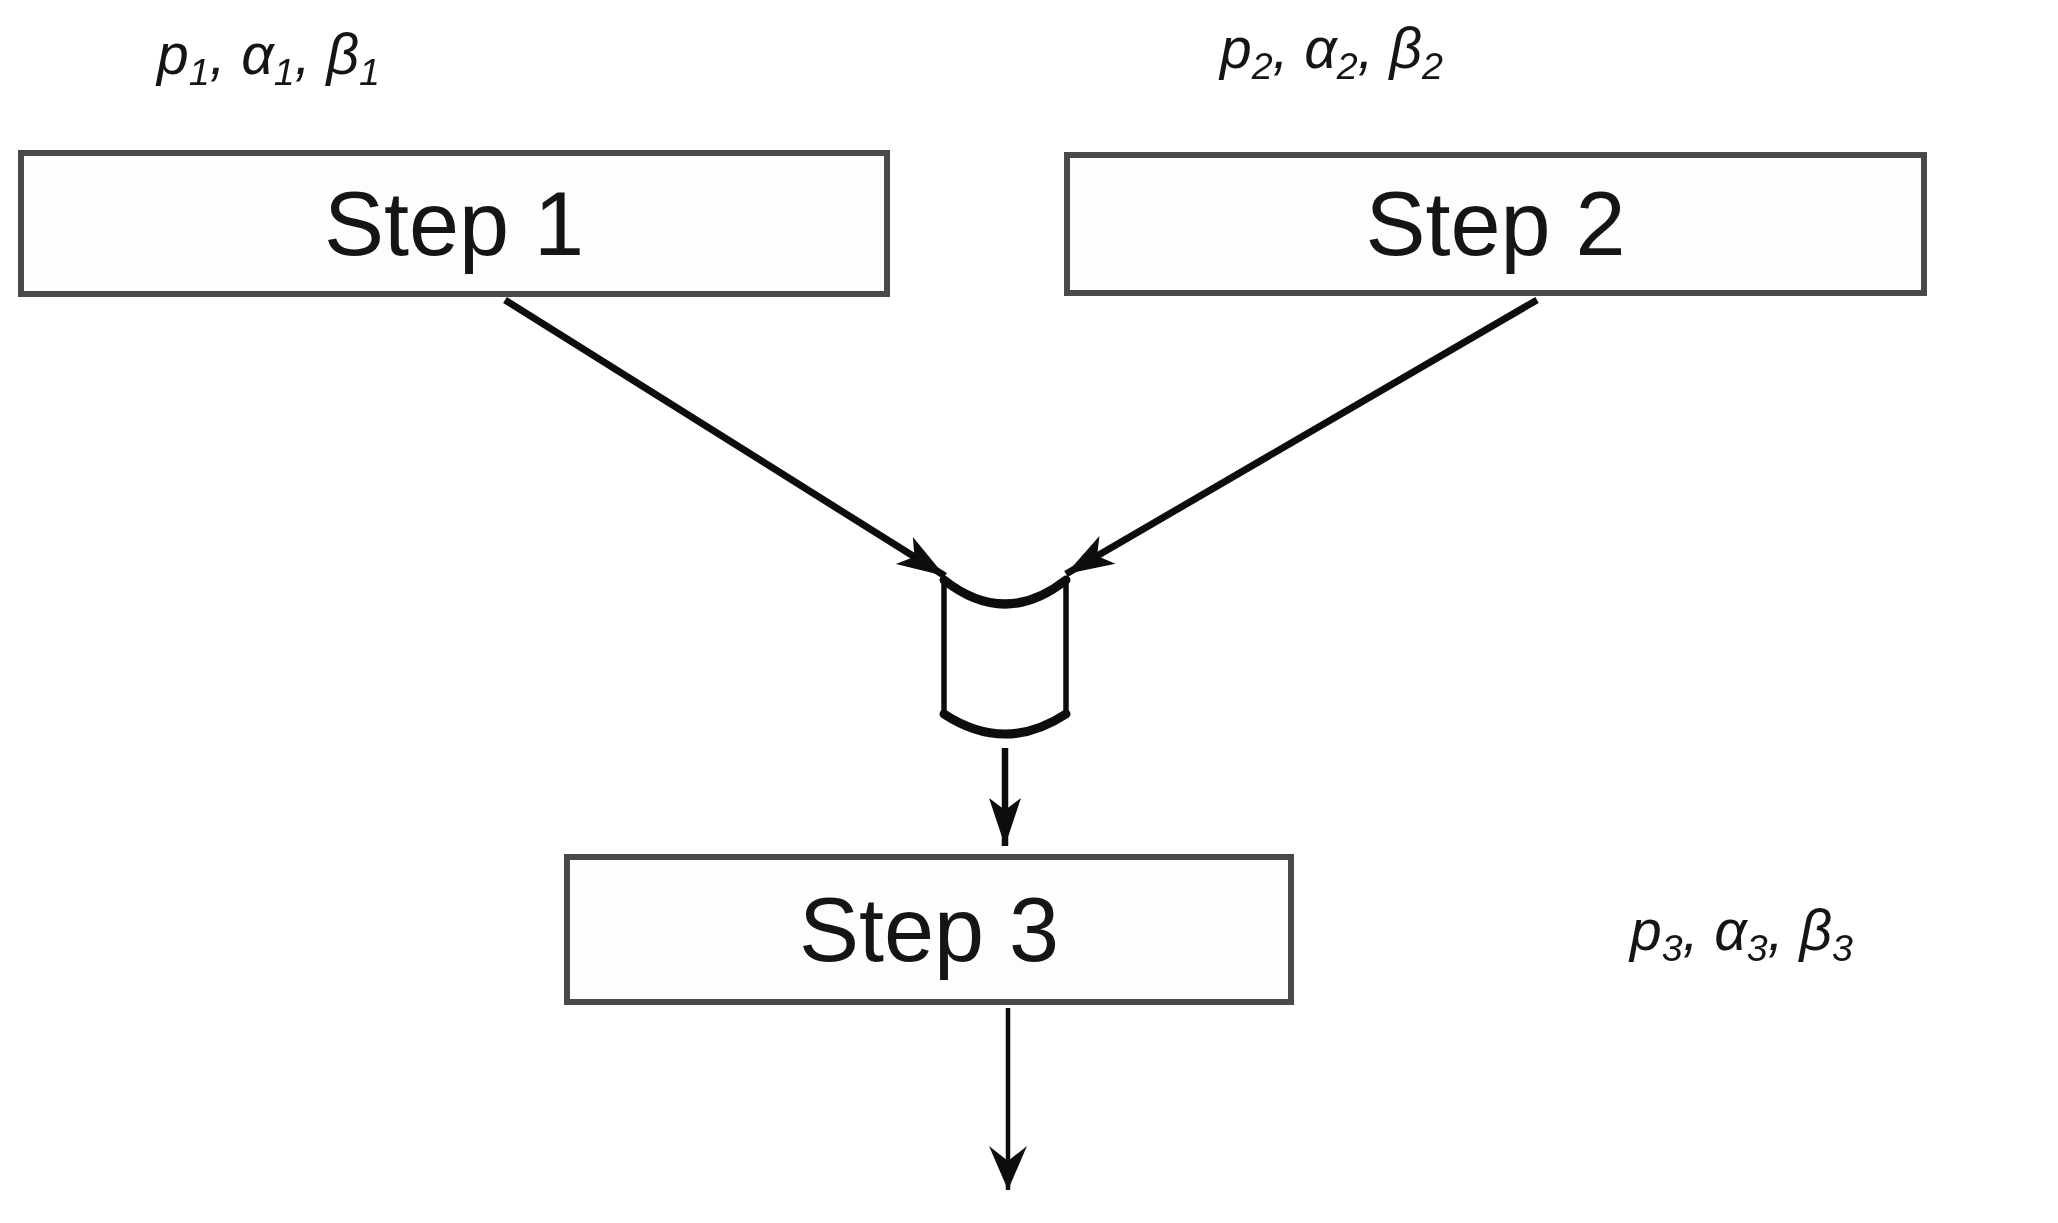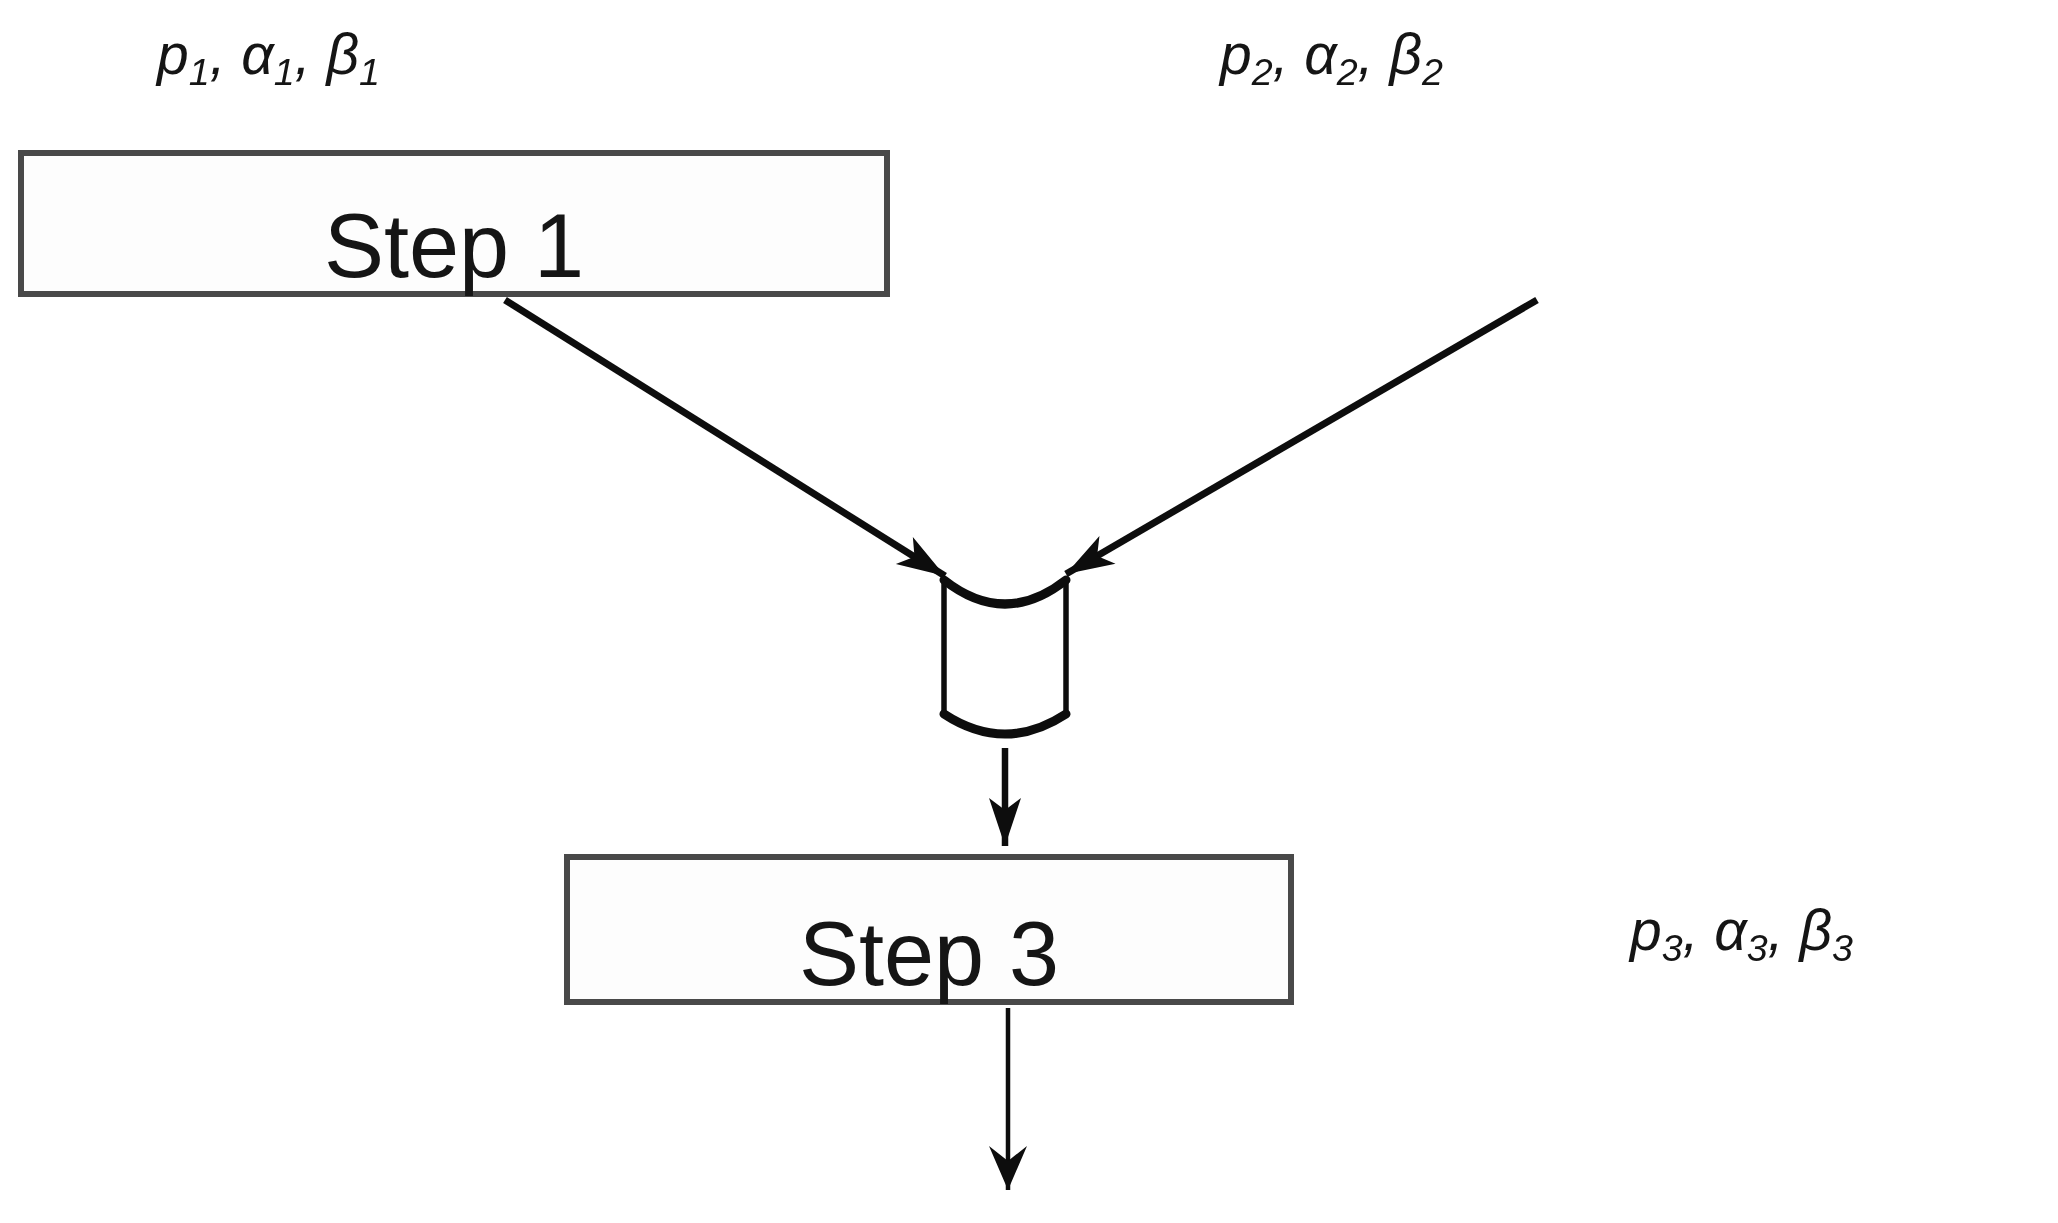--- a/index.html
+++ b/index.html
@@ -22,21 +22,21 @@
     overflow: hidden;
     font-family: "Liberation Sans", "DejaVu Sans", sans-serif;
     color: var(--text);
   }
   .step-box {
     position: absolute;
     box-sizing: border-box;
     border: 6px solid var(--box-border);
     background: var(--box-fill);
     display: flex;
-    align-items: flex-end;
+    align-items: center;
     justify-content: center;
   }
   .step-label {
     font-size: 90px;
     line-height: 1;
     color: var(--text);
     white-space: nowrap;
   }
   .param-label {
     position: absolute;
@@ -49,21 +49,21 @@
   }
   .param-label sub {
     font-size: 0.66em;
     line-height: 0;
     vertical-align: -0.28em;
   }
   #box-step1 { left: 18px;   top: 150px; width: 872px; height: 147px; }
   #box-step2 { left: 1064px; top: 152px; width: 863px; height: 144px; }
   #box-step3 { left: 564px;  top: 854px; width: 730px; height: 151px; }
   #label-step1 { left: 157px;  top: 22px;  width: 600px; }
-  #label-step2 { left: 1220px; top: 22px;  width: 600px; }
+  #label-step2 { left: 1220px; top: 16px;  width: 600px; }
   #label-step3 { left: 1630px; top: 898px; width: 500px; }
   svg.overlay {
     position: absolute;
     left: 0; top: 0;
     width: 2058px;
     height: 1223px;
     pointer-events: none;
   }
   .ln {
     stroke: var(--line);
@@ -83,20 +83,23 @@
 <div class="canvas">
 
   <div class="param-label" id="label-step1"><span>p</span><sub>1</sub>, <span>α</span><sub>1</sub>, <span>β</span><sub>1</sub></div>
 
   <div class="param-label" id="label-step2"><span>p</span><sub>2</sub>, <span>α</span><sub>2</sub>, <span>β</span><sub>2</sub></div>
 
   <div class="step-box" id="box-step1">
     <span class="step-label">Step 1</span>
   </div>
 
+  <div class="step-box" id="box-step2">
+    <span class="step-label">Step 2</span>
+  </div>
 
   <div class="step-box" id="box-step3">
     <span class="step-label">Step 3</span>
   </div>
 
   <div class="param-label" id="label-step3"><span>p</span><sub>3</sub>, <span>α</span><sub>3</sub>, <span>β</span><sub>3</sub></div>
 
   <svg class="overlay" viewBox="0 0 2058 1223" xmlns="http://www.w3.org/2000/svg">
     <defs>
       <marker id="ah1" markerUnits="userSpaceOnUse" markerWidth="56" markerHeight="36" refX="50" refY="18" orient="auto">

